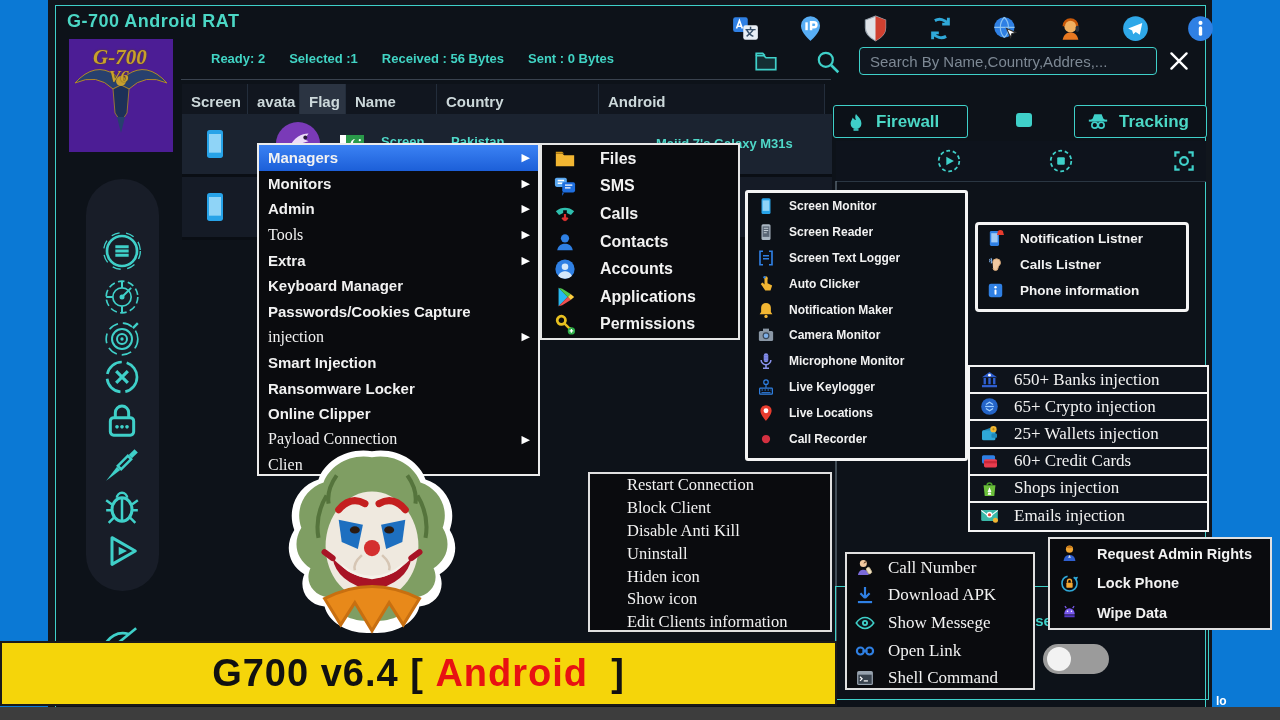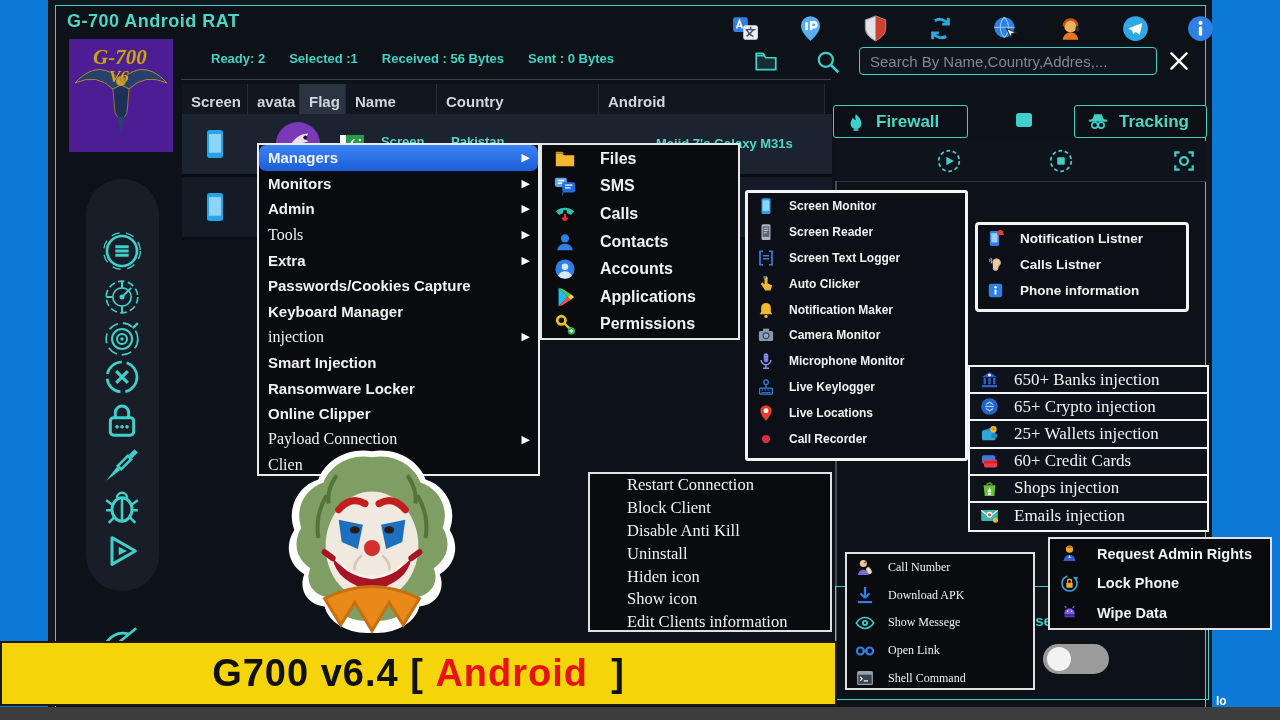--- a/index.html
+++ b/index.html
@@ -58,21 +58,21 @@
   .mrow{display:flex;align-items:center;position:relative;}
   .mrow .lbl{color:#f2f2f2;white-space:nowrap;}
   .serif .lbl,.lbl.serif{font-family:"Liberation Serif",serif;}
   .arrow{position:absolute;right:8px;color:#fff;font-size:11px;}
   .mi{display:inline-block;flex:none;}
   
   #ctx-menu{left:257px;top:143px;width:283px;height:333px;border:2px solid #ececec;}
   #ctx-menu .mrow{height:25.6px;padding-left:9px;}
   #ctx-menu .lbl{font-size:15px;font-weight:600;}
   #ctx-menu .lbl.serif{font-size:16px;font-weight:400;}
-  #ctx-menu .hl{background:linear-gradient(#3b82f4,#1c5fd8);border-radius:7px;}
+  #ctx-menu .hl{background:linear-gradient(#3b82f4,#1c5fd8);}
   #sub-menu{left:540px;top:143px;width:200px;height:197px;border:2px solid #e6e6e6;}
   #sub-menu .mrow{height:27.6px;padding-left:12px;gap:24px;}
   #sub-menu .lbl{font-size:16px;font-weight:700;}
   #sub-menu .mi{width:22px;height:22px;}
   #mon-panel{left:745px;top:190px;width:217px;height:265px;border:3px solid #f4f4f4;border-radius:3px;background:#0c1016;z-index:5;}
   #mon-panel .mrow{height:25.9px;padding-left:9px;gap:14px;}
   #mon-panel .lbl{font-size:12px;font-weight:700;}
   #mon-panel .mi{width:18px;height:18px;}
   #lst-panel{left:975px;top:222px;width:208px;height:84px;border:3px solid #f4f4f4;border-radius:4px;background:#0c1016;z-index:5;}
   #lst-panel .mrow{height:26px;padding-left:9px;gap:16px;}
@@ -81,21 +81,21 @@
   #inj-panel{left:968px;top:365px;width:237px;height:163px;border:2px solid #f4f4f4;background:#0e131b;z-index:5;}
   #inj-panel .mrow{height:25.2px;padding-left:10px;gap:15px;border-top:2px solid #f4f4f4;}
   #inj-panel .mrow:first-child{border-top:none;}
   #inj-panel .lbl{font-size:17px;font-family:"Liberation Serif",serif;}
   #inj-panel .mi{width:19px;height:19px;}
   #cli-menu{left:588px;top:472px;width:244px;height:160px;border:2px solid #e0e0e0;}
   #cli-menu .mrow{height:22.8px;padding-left:37px;}
   #cli-menu .lbl{font-size:16.5px;font-family:"Liberation Serif",serif;}
   #com-menu{left:845px;top:552px;width:190px;height:138px;border:2px solid #e0e0e0;z-index:7;}
   #com-menu .mrow{height:27.6px;padding-left:8px;gap:13px;}
-  #com-menu .lbl{font-size:12px;font-family:"Liberation Serif",serif;}
+  #com-menu .lbl{font-size:17px;font-family:"Liberation Serif",serif;}
   #com-menu .mi{width:20px;height:20px;}
   #adm-menu{left:1048px;top:537px;width:224px;height:93px;border:2px solid #e0e0e0;z-index:8;}
   #adm-menu .mrow{height:29.6px;padding-left:10px;gap:18px;}
   #adm-menu .lbl{font-size:14.5px;font-weight:700;}
   #adm-menu .mi{width:19px;height:19px;}
   
   #tg-box{left:779px;top:580px;width:372px;height:112px;border:1px solid #3fd0c9;z-index:4;}
   #notice-frag{left:961px;top:612px;color:#3fd0c9;font-size:15px;font-weight:700;z-index:4;}
   #gram-box{left:930px;top:640px;width:100px;height:37px;border:1px solid #3fd0c9;border-radius:6px;
             color:#8fa6b2;font-size:18px;display:flex;align-items:center;justify-content:flex-end;
@@ -334,24 +334,24 @@
       </div>
       <div class="mrow">
         <span class="lbl serif">Tools</span>
         <span class="arrow">▶</span>
       </div>
       <div class="mrow">
         <span class="lbl">Extra</span>
         <span class="arrow">▶</span>
       </div>
       <div class="mrow">
+        <span class="lbl">Keyboard Manager</span>
+      </div>
+      <div class="mrow">
         <span class="lbl">Passwords/Cookies Capture</span>
-      </div>
-      <div class="mrow">
-        <span class="lbl">Keyboard Manager</span>
       </div>
       <div class="mrow">
         <span class="lbl serif">injection</span>
         <span class="arrow">▶</span>
       </div>
       <div class="mrow">
         <span class="lbl">Smart Injection</span>
       </div>
       <div class="mrow">
         <span class="lbl">Ransomware Locker</span>

